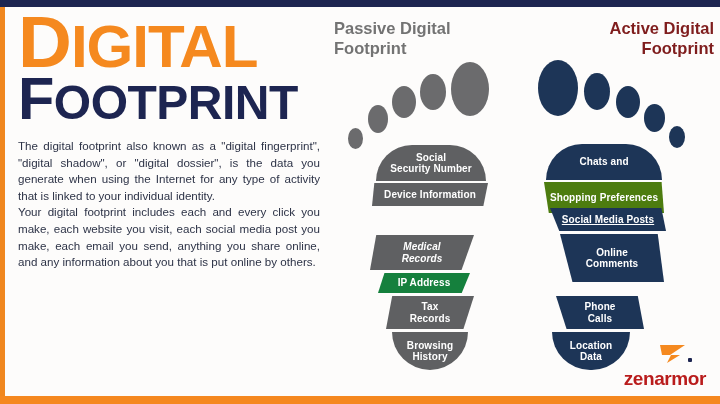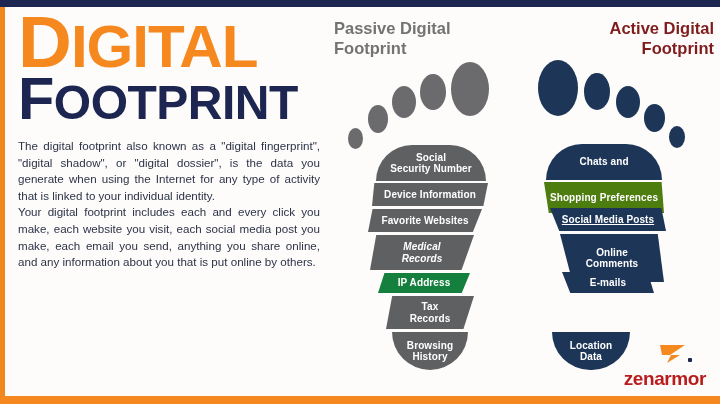--- a/index.html
+++ b/index.html
@@ -149,24 +149,20 @@
           <span>Social</span>
           <span>Security Number</span>
         </span>
       </div>
 
       <div class="band" style="left:42px;top:121px;width:116px;height:23px;background:#5f6062;
                   clip-path:polygon(2% 0, 100% 0, 96% 100%, 0 100%);">
         <span>Device Information</span>
       </div>
 
-      <div class="band" style="left:38px;top:147px;width:114px;height:23px;background:#5f6062;
-                  clip-path:polygon(4% 0, 100% 0, 92% 100%, 0 100%);">
-        <span>Favorite Websites</span>
-      </div>
 
       <div class="band" style="left:40px;top:173px;width:104px;height:35px;background:#5f6062;
                   clip-path:polygon(6% 0, 100% 0, 88% 100%, 0 100%);font-style:italic;">
         <span>
           <span>Medical</span>
           <span>Records</span>
         </span>
       </div>
 
       <div class="band" style="left:48px;top:211px;width:92px;height:20px;background:#15803d;
@@ -224,25 +220,28 @@
       </div>
 
       <div class="band" style="left:34px;top:174px;width:104px;height:48px;background:#1d3557;
                   clip-path:polygon(0 0, 94% 0, 100% 100%, 12% 100%);">
         <span>
           <span>Online</span>
           <span>Comments</span>
         </span>
       </div>
 
-      <div class="band" style="left:36px;top:212px;width:92px;height:21px;background:#1d3557;
-                  clip-path:polygon(0 0, 93% 0, 100% 100%, 9% 100%);">
-        <span>E-mails</span>
-      </div>
-
+
+      <div class="band" style="left:30px;top:236px;width:88px;height:33px;background:#1d3557;
+                  clip-path:polygon(0 0, 93% 0, 100% 100%, 12% 100%);">
+        <span>
+          <span>Phone</span>
+          <span>Calls</span>
+        </span>
+      </div>
 
       <div class="band" style="left:26px;top:272px;width:78px;height:38px;background:#1d3557;
                   border-radius:0 0 39px 39px;">
         <span>
           <span>Location</span>
           <span>Data</span>
         </span>
       </div>
     </div>
   </div>

